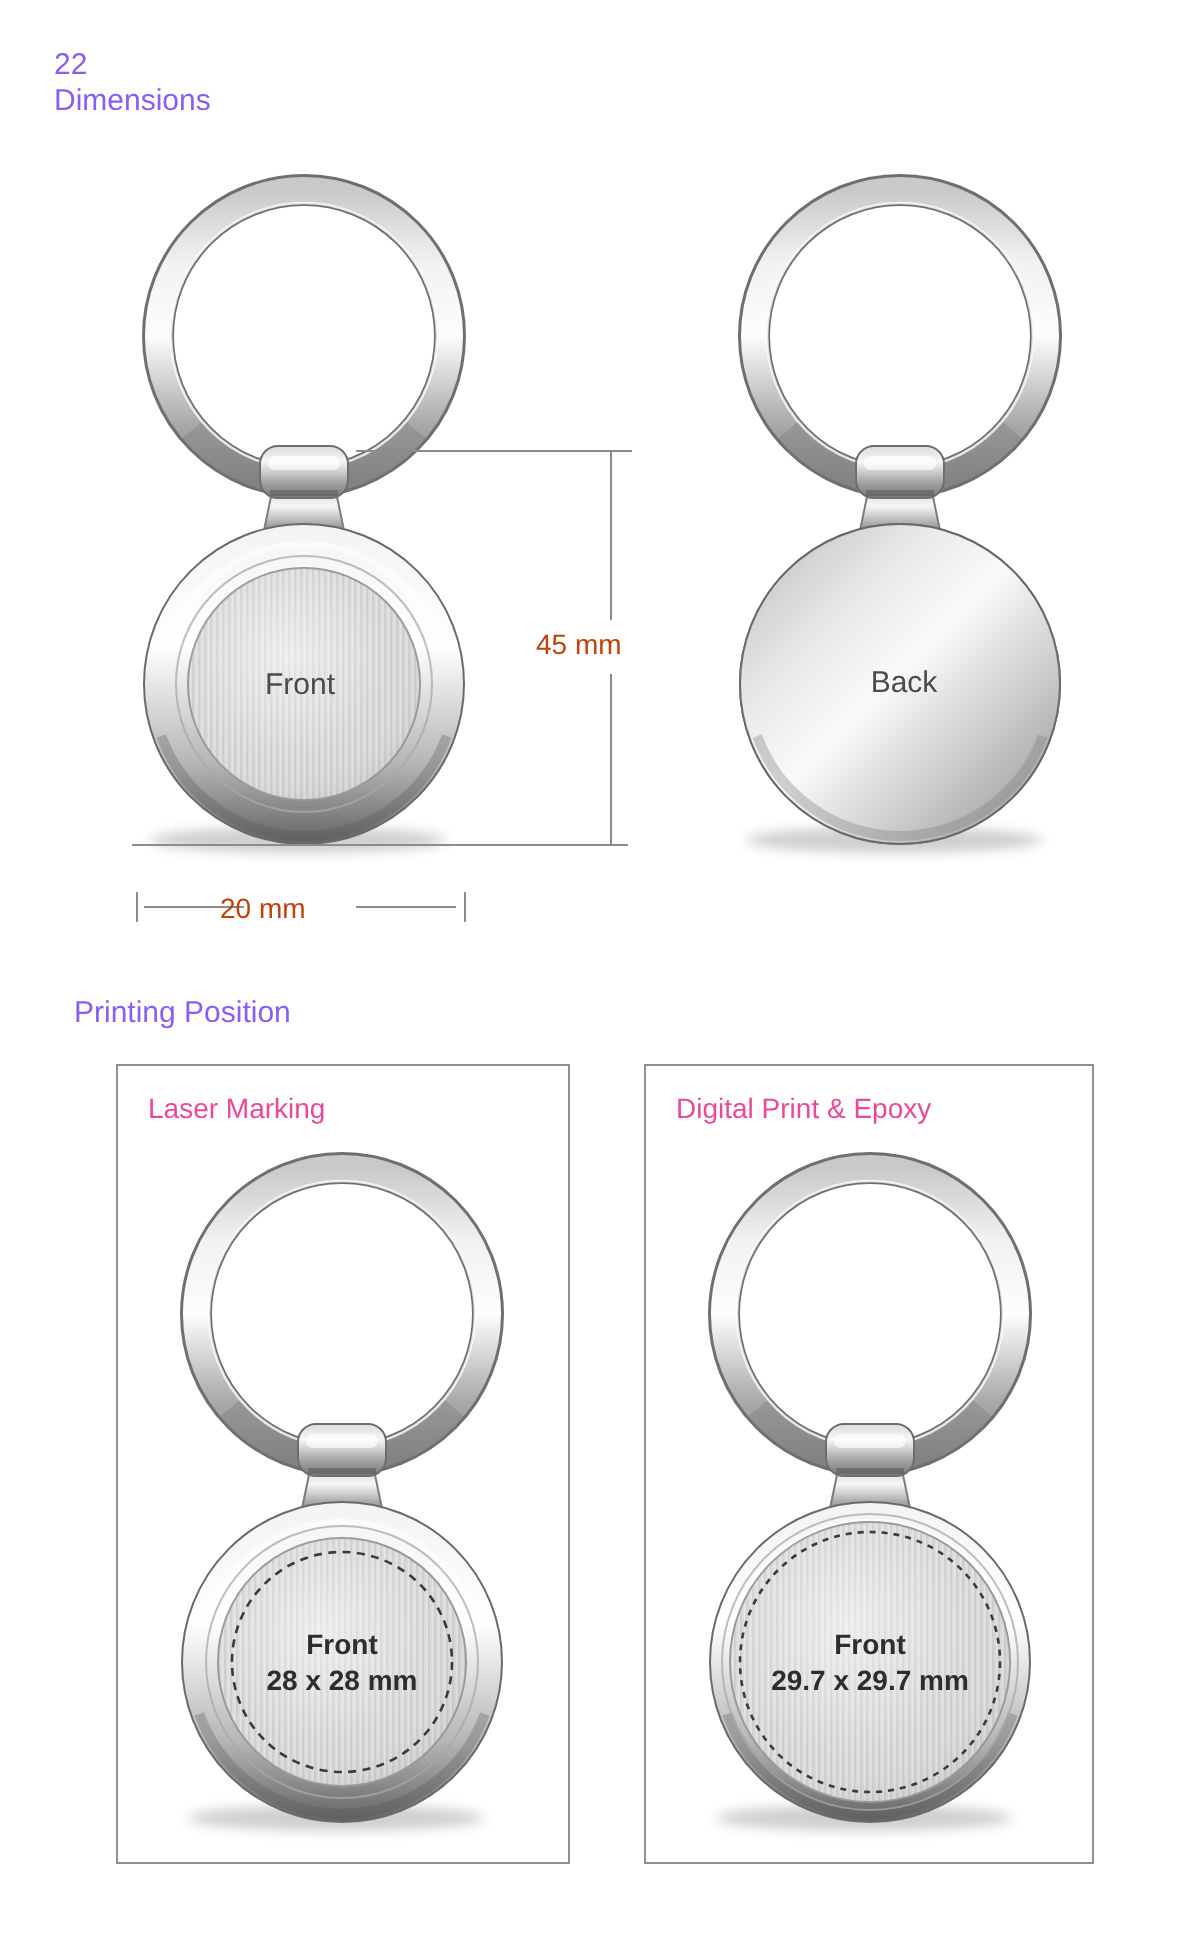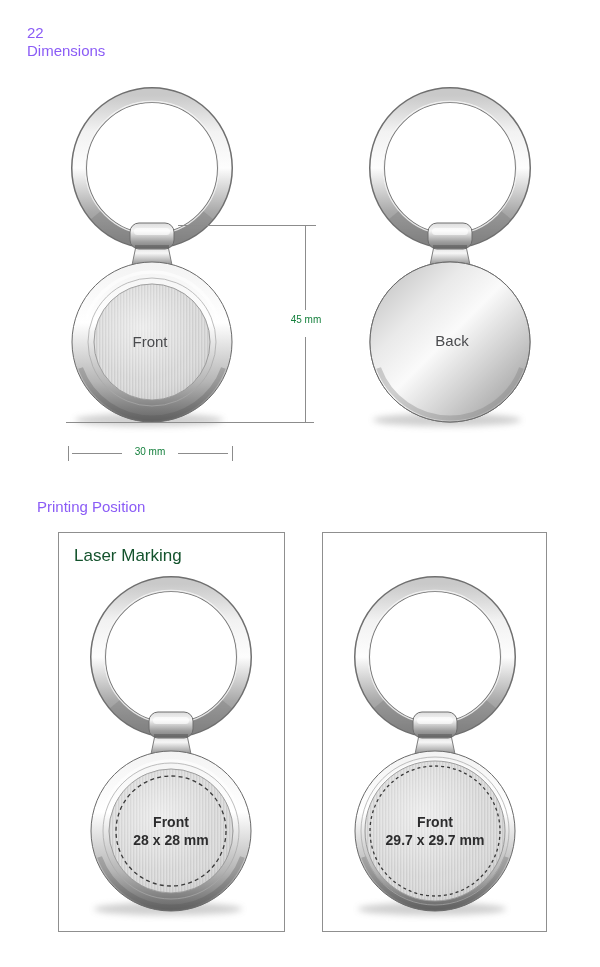--- a/index.html
+++ b/index.html
@@ -2,24 +2,24 @@
 <html><head>
 <meta charset="utf-8">
 <style>
   html,body { margin:0; padding:0; background:#ffffff; }
   #page {
     position:relative; width:600px; height:967px; background:#ffffff;
     font-family:"Liberation Sans","DejaVu Sans",sans-serif; overflow:hidden;
   }
   .abs { position:absolute; }
   .heading { color:#8b5cf6; font-size:15px; line-height:18px; }
-  .dim-label { color:#15803d; font-size:10px; text-align:center; }
+  .dim-label { color:#c2410c; font-size:14px; }
   .dim-line { position:absolute; background:#8c8c8c; }
   .pbox { position:absolute; width:225px; height:398px; border:1px solid #8f8f8f; background:#fff; }
-  .pbox-title { position:absolute; left:15px; top:13px; color:#14532d; font-size:17px; white-space:nowrap; }
+  .pbox-title { position:absolute; left:15px; top:13px; color:#ec4899; font-size:14px; white-space:nowrap; }
   svg.keychain { position:absolute; width:200px; height:360px; overflow:visible; }
   svg text { font-family:"Liberation Sans","DejaVu Sans",sans-serif; }
   .kc-label { font-size:15px; fill:#4a4b4e; }
   .pa-label { font-size:14px; font-weight:bold; fill:#2d2d2e; }
   #svg-defs { position:absolute; width:0; height:0; }
 </style>
 </head>
 <body>
 
 <div id="page">
@@ -106,39 +106,40 @@
     <div class="dim-line" style="left:178px; top:225px; width:138px; height:1px;"></div>
     <div class="dim-line" style="left:66px; top:422px; width:248px; height:1px;"></div>
     <div class="dim-line" style="left:305px; top:225px; width:1px; height:85px;"></div>
     <div class="dim-line" style="left:305px; top:337px; width:1px; height:85px;"></div>
     <div class="abs dim-label" style="left:268px; top:314px; width:76px;">45 mm</div>
 
     <div class="dim-line" style="left:68px; top:446px; width:1px; height:15px;"></div>
     <div class="dim-line" style="left:232px; top:446px; width:1px; height:15px;"></div>
     <div class="dim-line" style="left:72px; top:453px; width:50px; height:1px;"></div>
     <div class="dim-line" style="left:178px; top:453px; width:50px; height:1px;"></div>
-    <div class="abs dim-label" style="left:110px; top:446px; width:80px;">30 mm</div>
+    <div class="abs dim-label" style="left:110px; top:446px; width:80px;">20 mm</div>
   </div>
 
   <div class="abs heading" style="left:37px; top:498px;">Printing Position</div>
 
   <div class="pbox" style="left:58px; top:532px;">
     <div class="pbox-title">Laser Marking</div>
     <svg class="keychain" viewBox="0 0 200 360" style="left:17px; top:36px;">
       <use href="#kc-chassis"></use>
       <circle cx="95" cy="262" r="68" fill="none" stroke="#a8a8a8" stroke-width="1" opacity="0.75"></circle>
       <circle cx="95" cy="262" r="62" fill="url(#pBrush)" stroke="#979797" stroke-width="1"></circle>
       <circle cx="95" cy="262" r="62" fill="url(#gInsertShade)"></circle>
       <circle cx="95" cy="262" r="55" fill="none" stroke="#3a3a3a" stroke-width="1.3" stroke-dasharray="4 3.2"></circle>
       <text x="95" y="258" text-anchor="middle" class="pa-label">Front</text>
       <text x="95" y="276" text-anchor="middle" class="pa-label">28 x 28 mm</text>
     </svg>
   </div>
 
   <div class="pbox" style="left:322px; top:532px; width:223px;">
+    <div class="pbox-title">Digital Print &amp; Epoxy</div>
     <svg class="keychain" viewBox="0 0 200 360" style="left:17px; top:36px;">
       <use href="#kc-chassis"></use>
       <circle cx="95" cy="262" r="74" fill="none" stroke="#a8a8a8" stroke-width="1" opacity="0.75"></circle>
       <circle cx="95" cy="262" r="70" fill="url(#pBrush)" stroke="#979797" stroke-width="1"></circle>
       <circle cx="95" cy="262" r="70" fill="url(#gInsertShade)"></circle>
       <circle cx="95" cy="262" r="65" fill="none" stroke="#3a3a3a" stroke-width="1.3" stroke-dasharray="3 3"></circle>
       <text x="95" y="258" text-anchor="middle" class="pa-label">Front</text>
       <text x="95" y="276" text-anchor="middle" class="pa-label">29.7 x 29.7 mm</text>
     </svg>
   </div>

